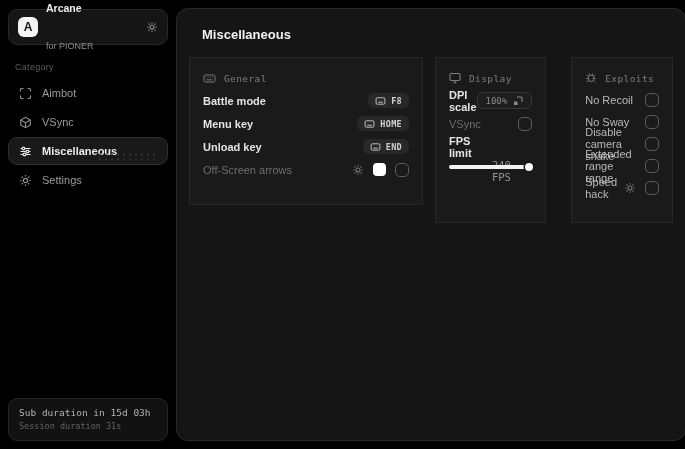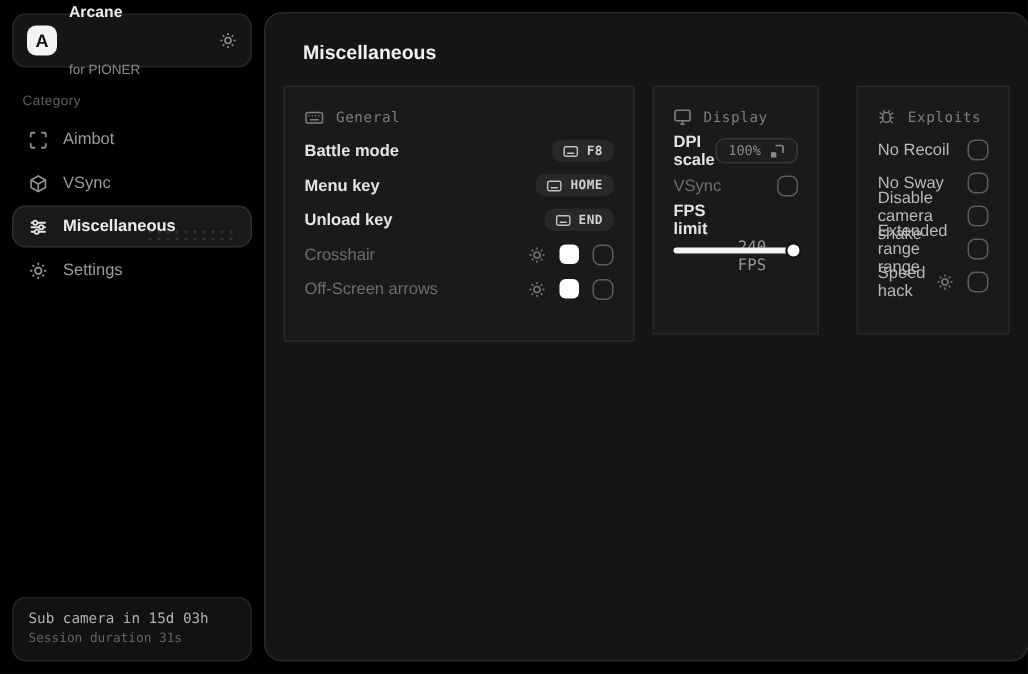--- a/index.html
+++ b/index.html
@@ -180,21 +180,21 @@
           <circle cx="6" cy="6" r="2"></circle>
           <path d="M6 1v1.4M6 9.6V11M1 6h1.4M9.6 6H11M2.5 2.5l1 1M8.5 8.5l1 1M9.5 2.5l-1 1M3.5 8.5l-1 1"></path>
         </svg>
       </span>
       <span>Settings</span>
     </div>
 
   </div>
 
   <div class="footer-card mono">
-    <div class="footer-line1">Sub camera in 15d 03h</div>
+    <div class="footer-line1">Sub duration in 15d 03h</div>
     <div class="footer-line2">Session duration 31s</div>
   </div>
 
 </div>
 
 <div class="main">
 
   <div class="main-title">Miscellaneous</div>
 
   <div class="columns">
@@ -245,32 +245,20 @@
           <span class="kb-icon">
             <svg width="11" height="8" viewBox="0 0 13 10" fill="none" stroke="currentColor" stroke-width="1.2">
               <rect x="1" y="1" width="11" height="8" rx="1.4"></rect>
                 <path d="M4 6.5h5" stroke-linecap="round"></path>
             </svg>
           </span>
           <span>END</span>
         </span>
       </div>
 
-      <div class="row">
-        <span class="row-label dim">Crosshair</span>
-        <span class="spacer"></span>
-        <span class="gear-btn">
-          <svg width="12" height="12" viewBox="0 0 12 12" fill="none" stroke="currentColor" stroke-width="1.1">
-            <circle cx="6" cy="6" r="2"></circle>
-            <path d="M6 1v1.4M6 9.6V11M1 6h1.4M9.6 6H11M2.5 2.5l1 1M8.5 8.5l1 1M9.5 2.5l-1 1M3.5 8.5l-1 1"></path>
-          </svg>
-        </span>
-        <span class="swatch"></span>
-        <span class="checkbox"></span>
-      </div>
 
       <div class="row">
         <span class="row-label dim">Off-Screen arrows</span>
         <span class="spacer"></span>
         <span class="gear-btn">
           <svg width="12" height="12" viewBox="0 0 12 12" fill="none" stroke="currentColor" stroke-width="1.1">
             <circle cx="6" cy="6" r="2"></circle>
             <path d="M6 1v1.4M6 9.6V11M1 6h1.4M9.6 6H11M2.5 2.5l1 1M8.5 8.5l1 1M9.5 2.5l-1 1M3.5 8.5l-1 1"></path>
           </svg>
         </span>

